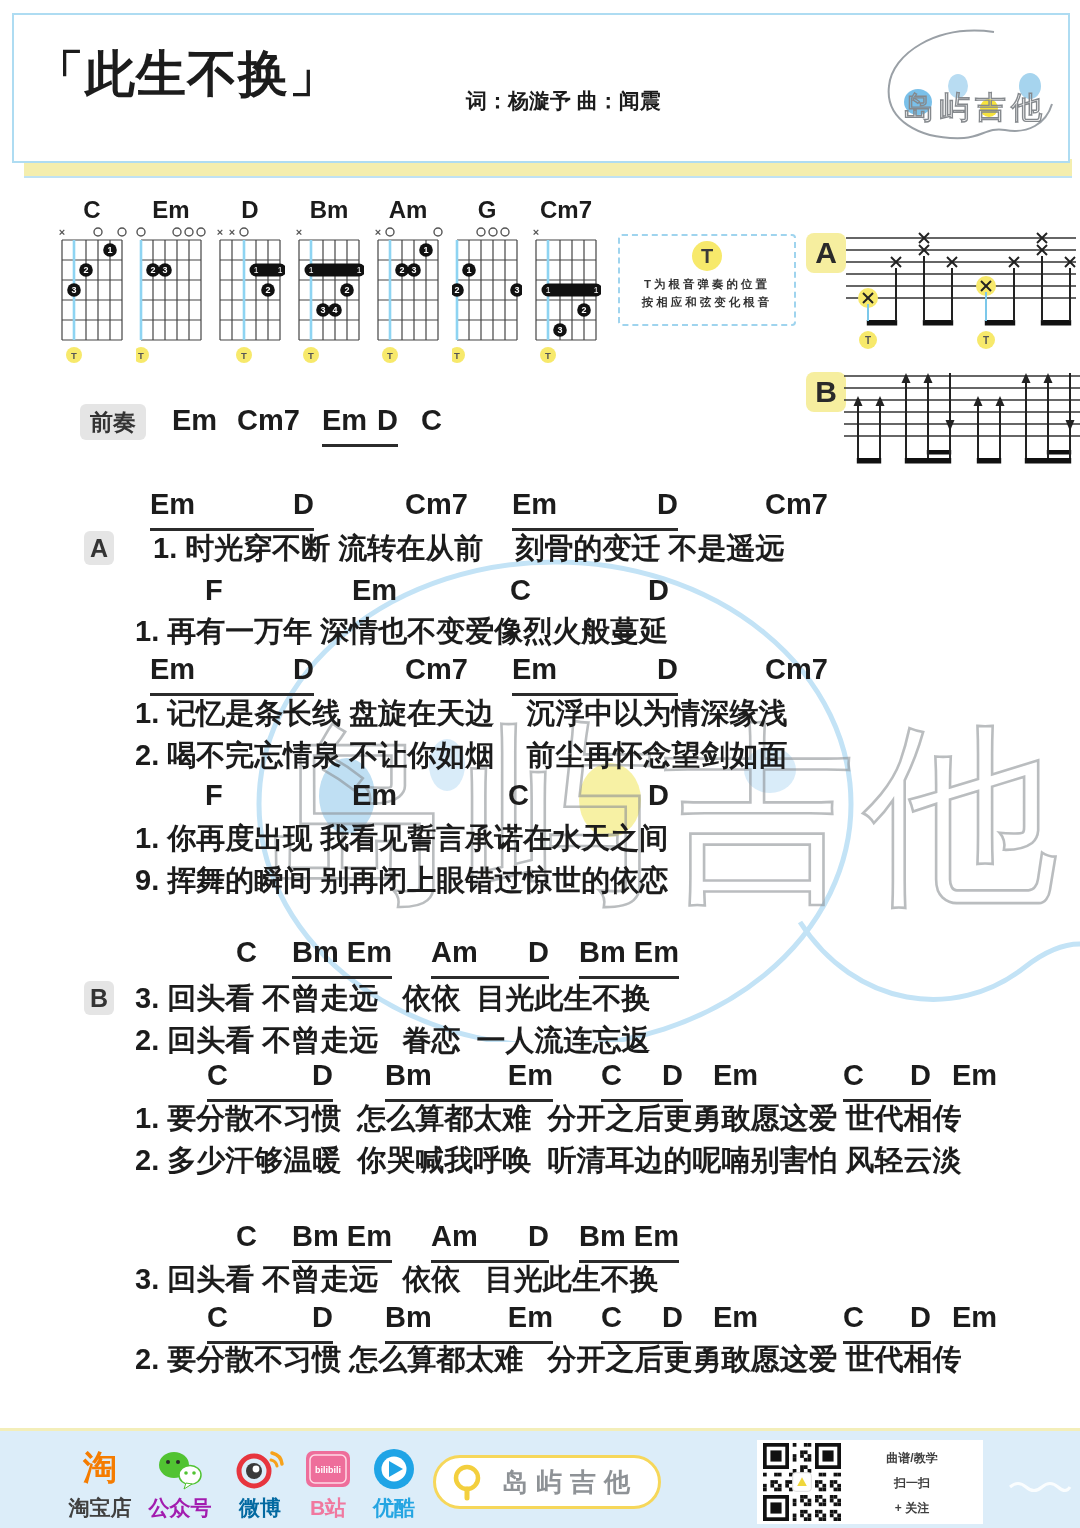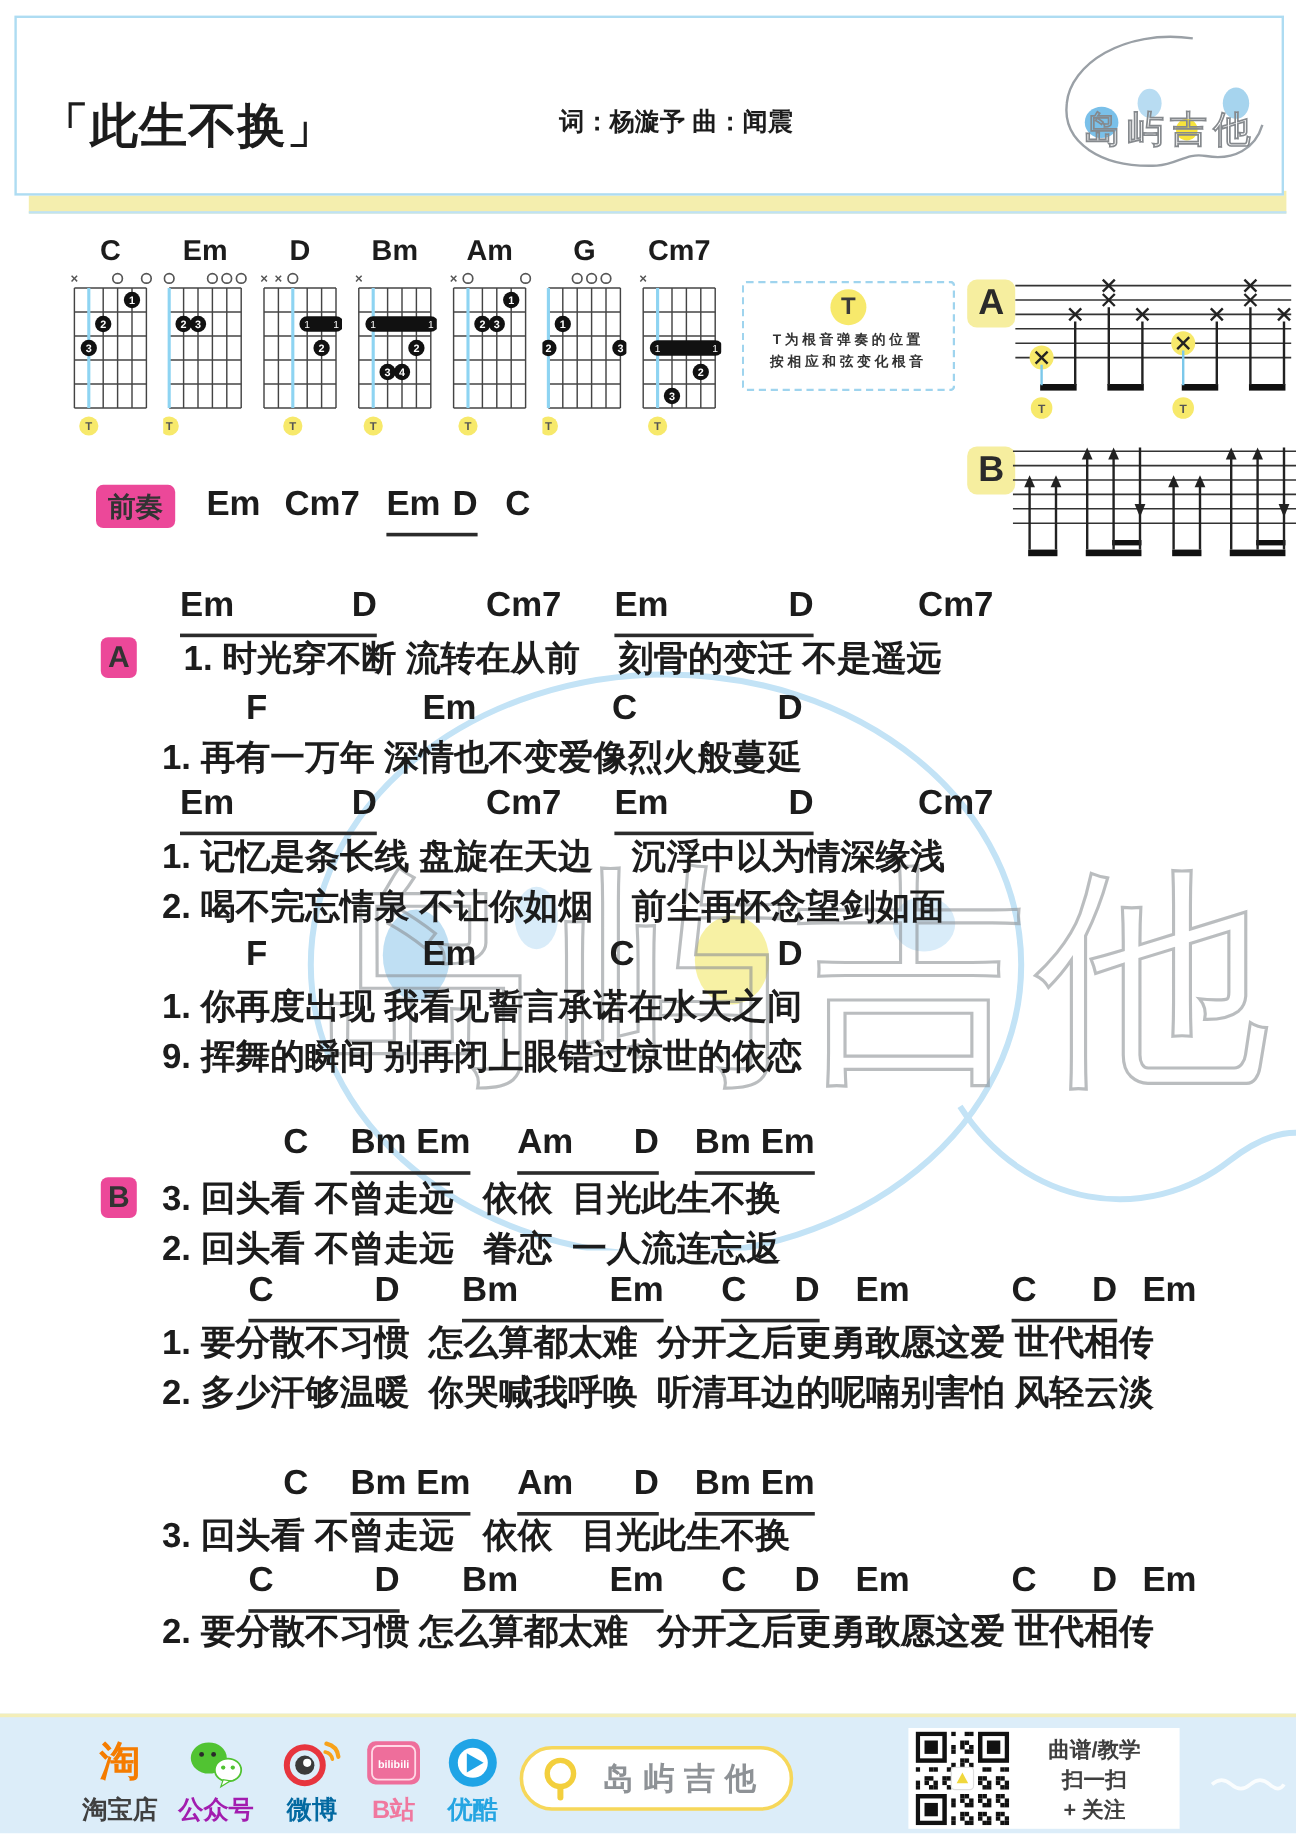--- a/index.html
+++ b/index.html
@@ -3,21 +3,21 @@
 <meta charset="utf-8">
 <style>
   html,body{margin:0;padding:0;background:#fff;}
   .page{position:relative;width:1080px;height:1528px;background:#ffffff;overflow:hidden;
         font-family:"Liberation Sans","DejaVu Sans",sans-serif;color:#1c1c1c;}
   
   .header-card{position:absolute;left:12px;top:13px;width:1054px;height:146px;background:#fff;
                border:2px solid #aedcf2;z-index:3;}
   .header-shadow{position:absolute;left:24px;top:159px;width:1048px;height:17px;background:#f4eeae;
                  border-bottom:2px solid #bfe2f4;z-index:2;}
-  .title{position:absolute;left:20px;top:26px;font-size:40px;font-weight:bold;letter-spacing:1px;margin-top:36px;}
+  .title{position:absolute;left:20px;top:26px;font-size:50px;font-weight:bold;letter-spacing:1px;}
   .credits{position:absolute;left:452px;top:72px;font-size:21px;font-weight:bold;}
   .subtitle{position:absolute;left:30px;top:112px;font-size:21px;font-weight:bold;}
   .logo{position:absolute;right:14px;top:22px;z-index:4;}
   
   .chordrow{position:absolute;left:57px;top:196px;display:flex;gap:9px;z-index:3;}
   .chord{width:70px;}
   .chord-name{height:30px;text-align:center;font-size:24px;font-weight:bold;color:#1c1c1c;}
   
   .legend{position:absolute;left:618px;top:234px;width:174px;height:88px;border:2px dashed #9fd4ee;
           border-radius:4px;text-align:center;z-index:3;}
@@ -26,42 +26,42 @@
   .legend-line{font-size:11.5px;letter-spacing:3px;color:#333;line-height:18px;font-weight:bold;}
   
   .pat-label{position:absolute;width:40px;height:40px;background:#f6ee9f;border-radius:8px;
              font-size:30px;font-weight:bold;color:#2a2a2a;display:flex;align-items:center;
              justify-content:center;z-index:3;}
   #patA-label{left:806px;top:233px;}
   #patB-label{left:806px;top:372px;}
   #patA{position:absolute;left:846px;top:228px;z-index:3;}
   #patB{position:absolute;left:844px;top:368px;z-index:3;}
   
-  .badge{position:absolute;background:#ec4899;border-radius:6px;font-weight:bold;color:#333;
+  .badge{position:absolute;background:#e5e5e5;border-radius:6px;font-weight:bold;color:#333;
          display:flex;align-items:center;justify-content:center;z-index:3;}
   #intro-badge{left:80px;top:404px;padding:3px 10px;font-size:23px;height:30px;}
   #badgeA{left:84px;top:531px;width:30px;height:34px;font-size:25px;}
   #badgeB{left:84px;top:981px;width:30px;height:34px;font-size:25px;}
   .chord-line{position:absolute;left:0;width:1080px;height:46px;z-index:3;}
   .cg{position:absolute;top:0;font-size:29px;font-weight:bold;white-space:pre;color:#1c1c1c;}
   .cg.u{border-bottom:3px solid #2b2b2b;padding-bottom:7px;display:flex;justify-content:space-between;}
   .lyric{position:absolute;font-size:29px;font-weight:bold;white-space:pre;color:#1c1c1c;z-index:3;}
   #watermark{position:absolute;left:225px;top:552px;z-index:1;pointer-events:none;}
   
   .footer{position:absolute;left:0;top:1428px;width:1080px;height:100px;background:#dcedf9;
           border-top:3px solid #f3eeb9;z-index:5;}
   .social{position:absolute;text-align:center;width:76px;}
   .social .ic{height:48px;display:flex;align-items:flex-end;justify-content:center;}
   .social .lb{font-size:21px;font-weight:bold;margin-top:3px;}
   .searchpill{position:absolute;left:433px;top:24px;width:222px;height:48px;background:#fff;
               border:3px solid #f6d75a;border-radius:27px;display:flex;align-items:center;}
   .searchpill .txt{font-size:26px;font-weight:bold;color:#8e9296;letter-spacing:8px;margin-left:10px;}
   .qrbox{position:absolute;left:757px;top:9px;width:226px;height:84px;background:#fff;display:flex;}
   .qrtxt{flex:1;text-align:center;padding-top:6px;}
-  .qrtxt div{font-size:18px;font-weight:bold;color:#3f3f3f;line-height:25px;}
+  .qrtxt div{font-size:12px;font-weight:bold;color:#3f3f3f;line-height:25px;}
 </style>
 </head>
 <body>
 
 <div class="page">
 
   <svg id="watermark" width="930" height="490">
     <ellipse cx="330" cy="252" rx="296" ry="242" fill="none" stroke="#c3e3f6" stroke-width="5"></ellipse>
     <path d="M 575 370 C 630 455 730 470 800 415 C 845 380 885 385 905 430" fill="none" stroke="#c3e3f6" stroke-width="5"></path>
     <ellipse cx="122" cy="244" rx="28" ry="38" fill="#a9d4ef" opacity="0.75"></ellipse>

